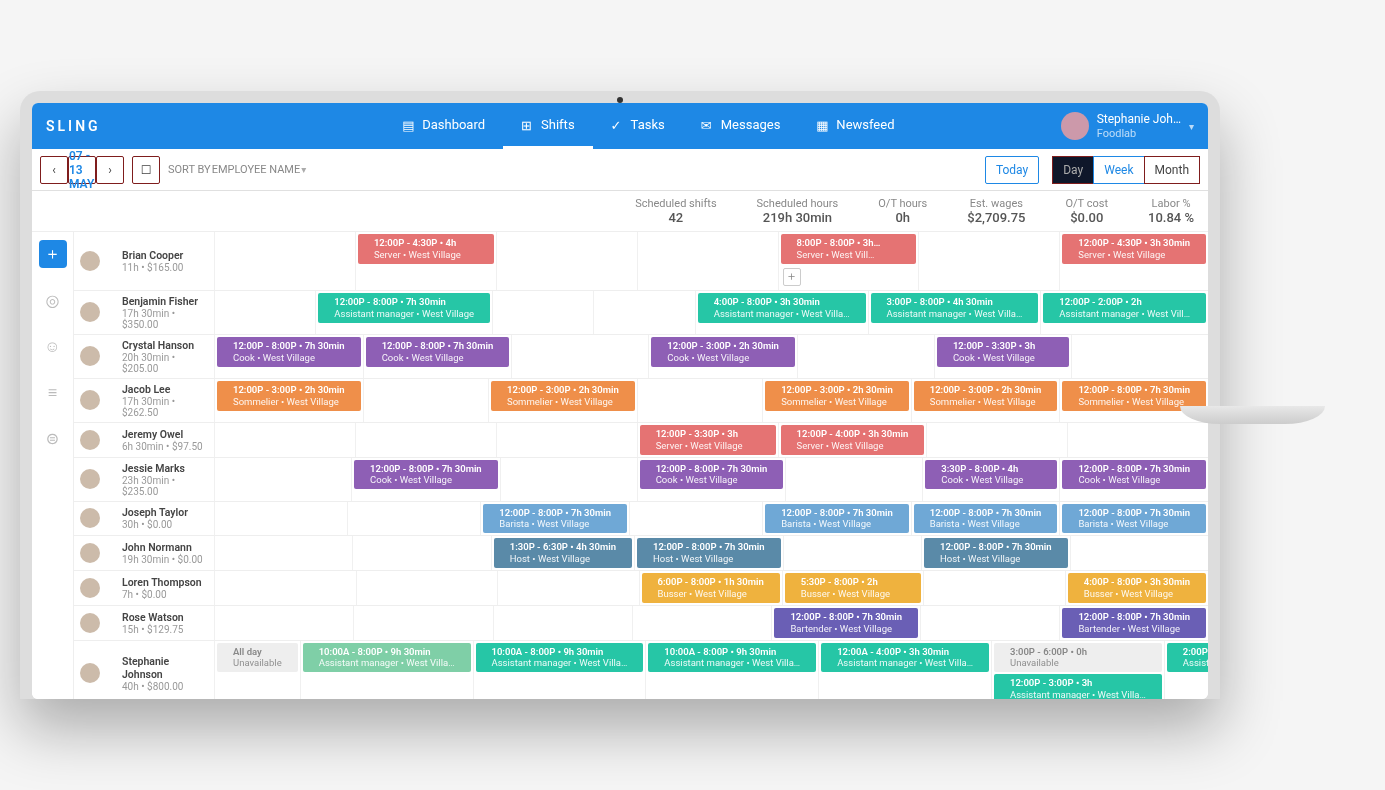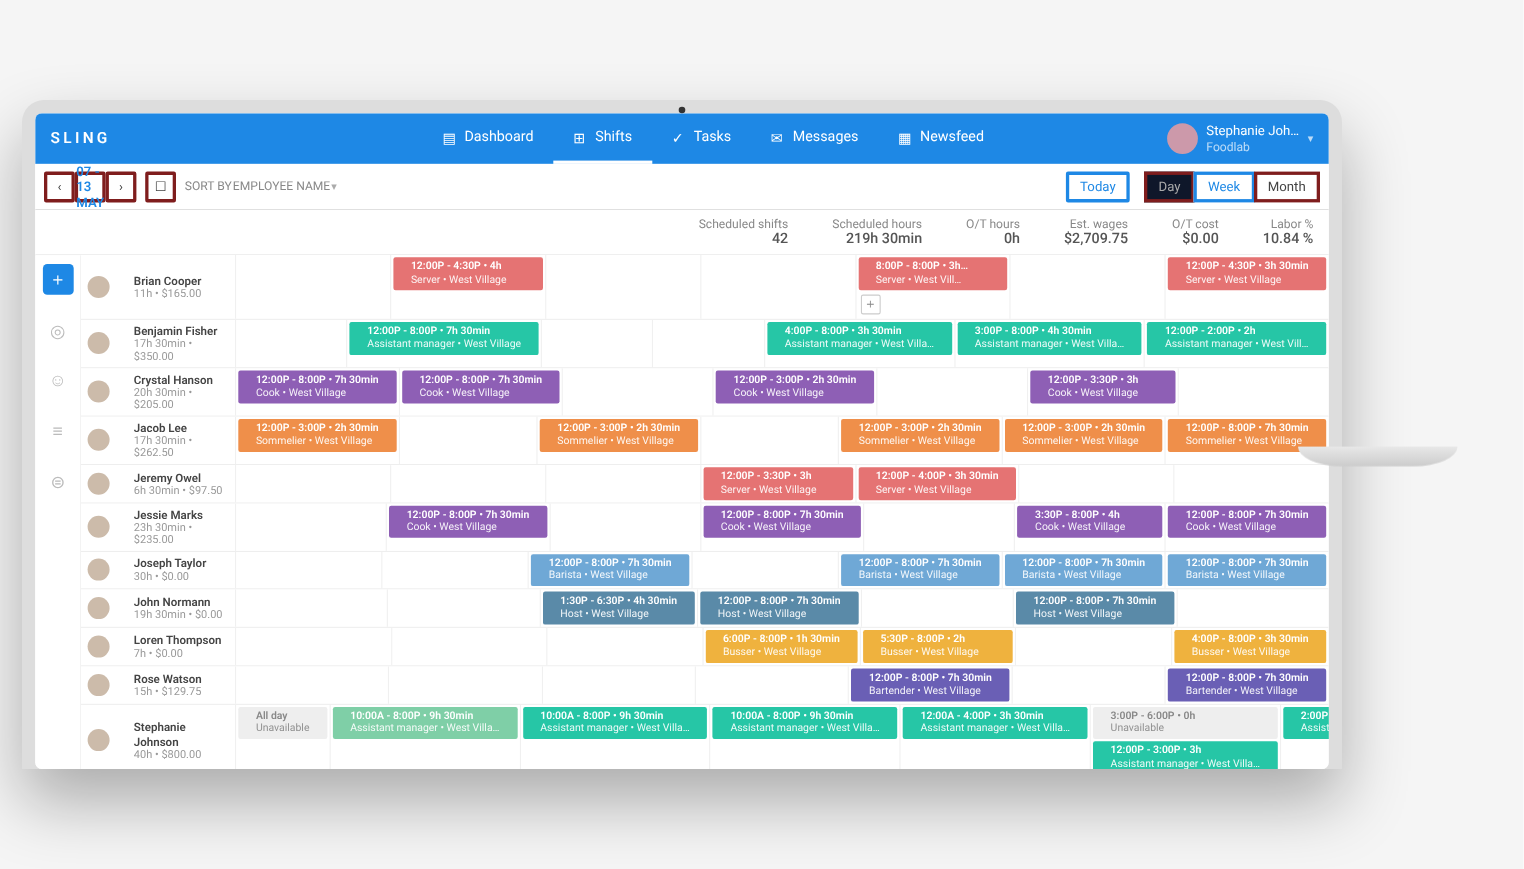--- a/index.html
+++ b/index.html
@@ -12,33 +12,33 @@
 .logo{font-weight:600;letter-spacing:3px;font-size:14px;width:190px}
 .navitems{display:flex;gap:0;flex:1;justify-content:center}
 .navitem{display:flex;align-items:center;gap:6px;padding:0 18px;height:46px;font-size:13px;cursor:pointer;border-bottom:3px solid transparent}
 .navitem.active{border-bottom-color:#fff}
 .navicon{width:14px;height:14px;display:inline-block}
 .userblock{display:flex;align-items:center;gap:8px;font-size:12px}
 .avatar-sm{width:28px;height:28px;border-radius:50%;background:#c9a;display:inline-block}
 .userinfo{line-height:1.2}
 .userinfo .org{opacity:.7;font-size:11px}
 .toolbar{background:#fff;border-bottom:1px solid #e0e0e0;display:flex;align-items:center;height:42px;padding:0 8px;gap:8px}
-.btn{border:3px solid #7f1d1d;background:#fff;height:28px;padding:0 10px;font-size:12px;color:#444;display:inline-flex;align-items:center;border-radius:2px;cursor:pointer}
+.btn{border:1px solid #7f1d1d;background:#fff;height:28px;padding:0 10px;font-size:12px;color:#444;display:inline-flex;align-items:center;border-radius:2px;cursor:pointer}
 .btn.active{border-color:#1e88e5;color:#1e88e5}
 .btn.disabled{background:#0f172a;color:#aaa}
 .navarrows{display:flex}
 .navarrows .btn{width:28px;justify-content:center;padding:0}
 .daterange{font-weight:600;color:#1e88e5;padding:0 14px}
 .sortby{color:#888;font-size:11px;display:flex;align-items:center;gap:1px}
 .sortby .lbl{text-transform:uppercase}
 .spacer{flex:1}
 .viewgroup{display:flex;margin-left:6px}
 .viewgroup .btn{border-radius:0;margin-left:-1px}
 .statsbar{display:flex;justify-content:flex-end;gap:40px;padding:6px 14px;font-size:11px;color:#888;border-bottom:1px solid #eee;background:#fff}
-.statsbar .stat{text-align:right}
+.statsbar .stat{text-align:center}
 .statsbar .stat .v{color:#555;font-size:13px;font-weight:500}
 .body{flex:1;display:flex;overflow:hidden}
 .leftrail{width:42px;background:#fff;border-right:1px solid #eee;display:flex;flex-direction:column;align-items:center;padding-top:8px;gap:18px}
 .railbtn{width:28px;height:28px;border-radius:4px;display:flex;align-items:center;justify-content:center;color:#bbb;cursor:pointer}
 .railbtn.primary{background:#1e88e5;color:#fff}
 .grid{flex:1;overflow:auto;font-size:11px;color:#444;background:#f8f8f8}
 .gridhead{display:grid;grid-template-columns:140px repeat(7,1fr);background:#fcfcfc;border-bottom:1px solid #e5e5e5;position:sticky;top:0;z-index:2}
 .gridhead .cell{padding:6px 4px;text-align:center;font-size:10.5px;color:#888;font-weight:600}
 .gridhead .cell.today{color:#1e88e5}
 .row{display:grid;grid-template-columns:140px repeat(7,1fr);border-bottom:1px solid #eee;background:#fff}

